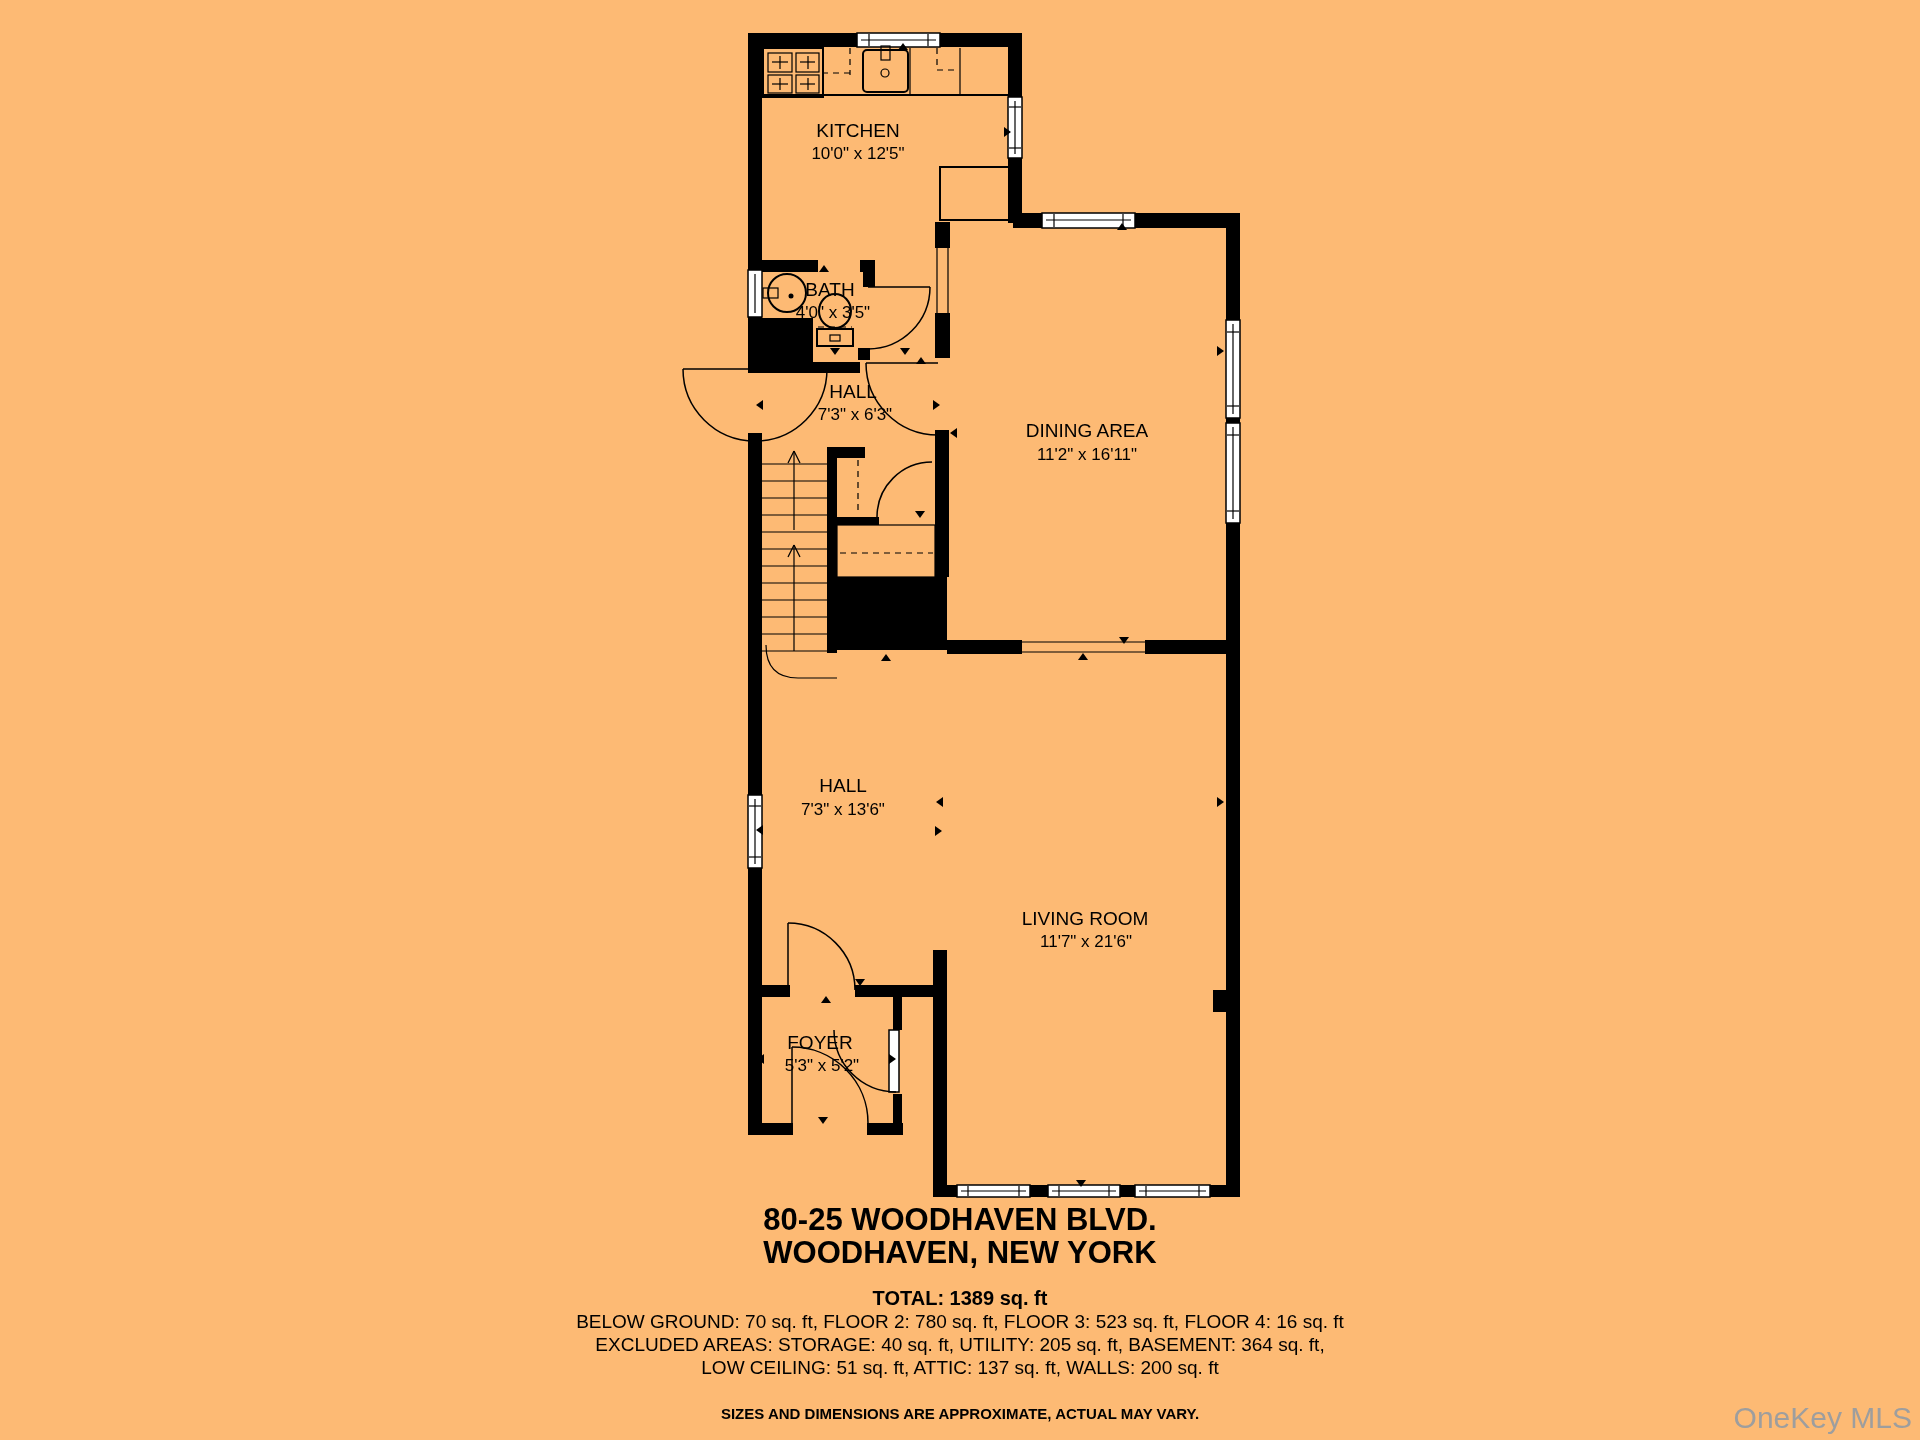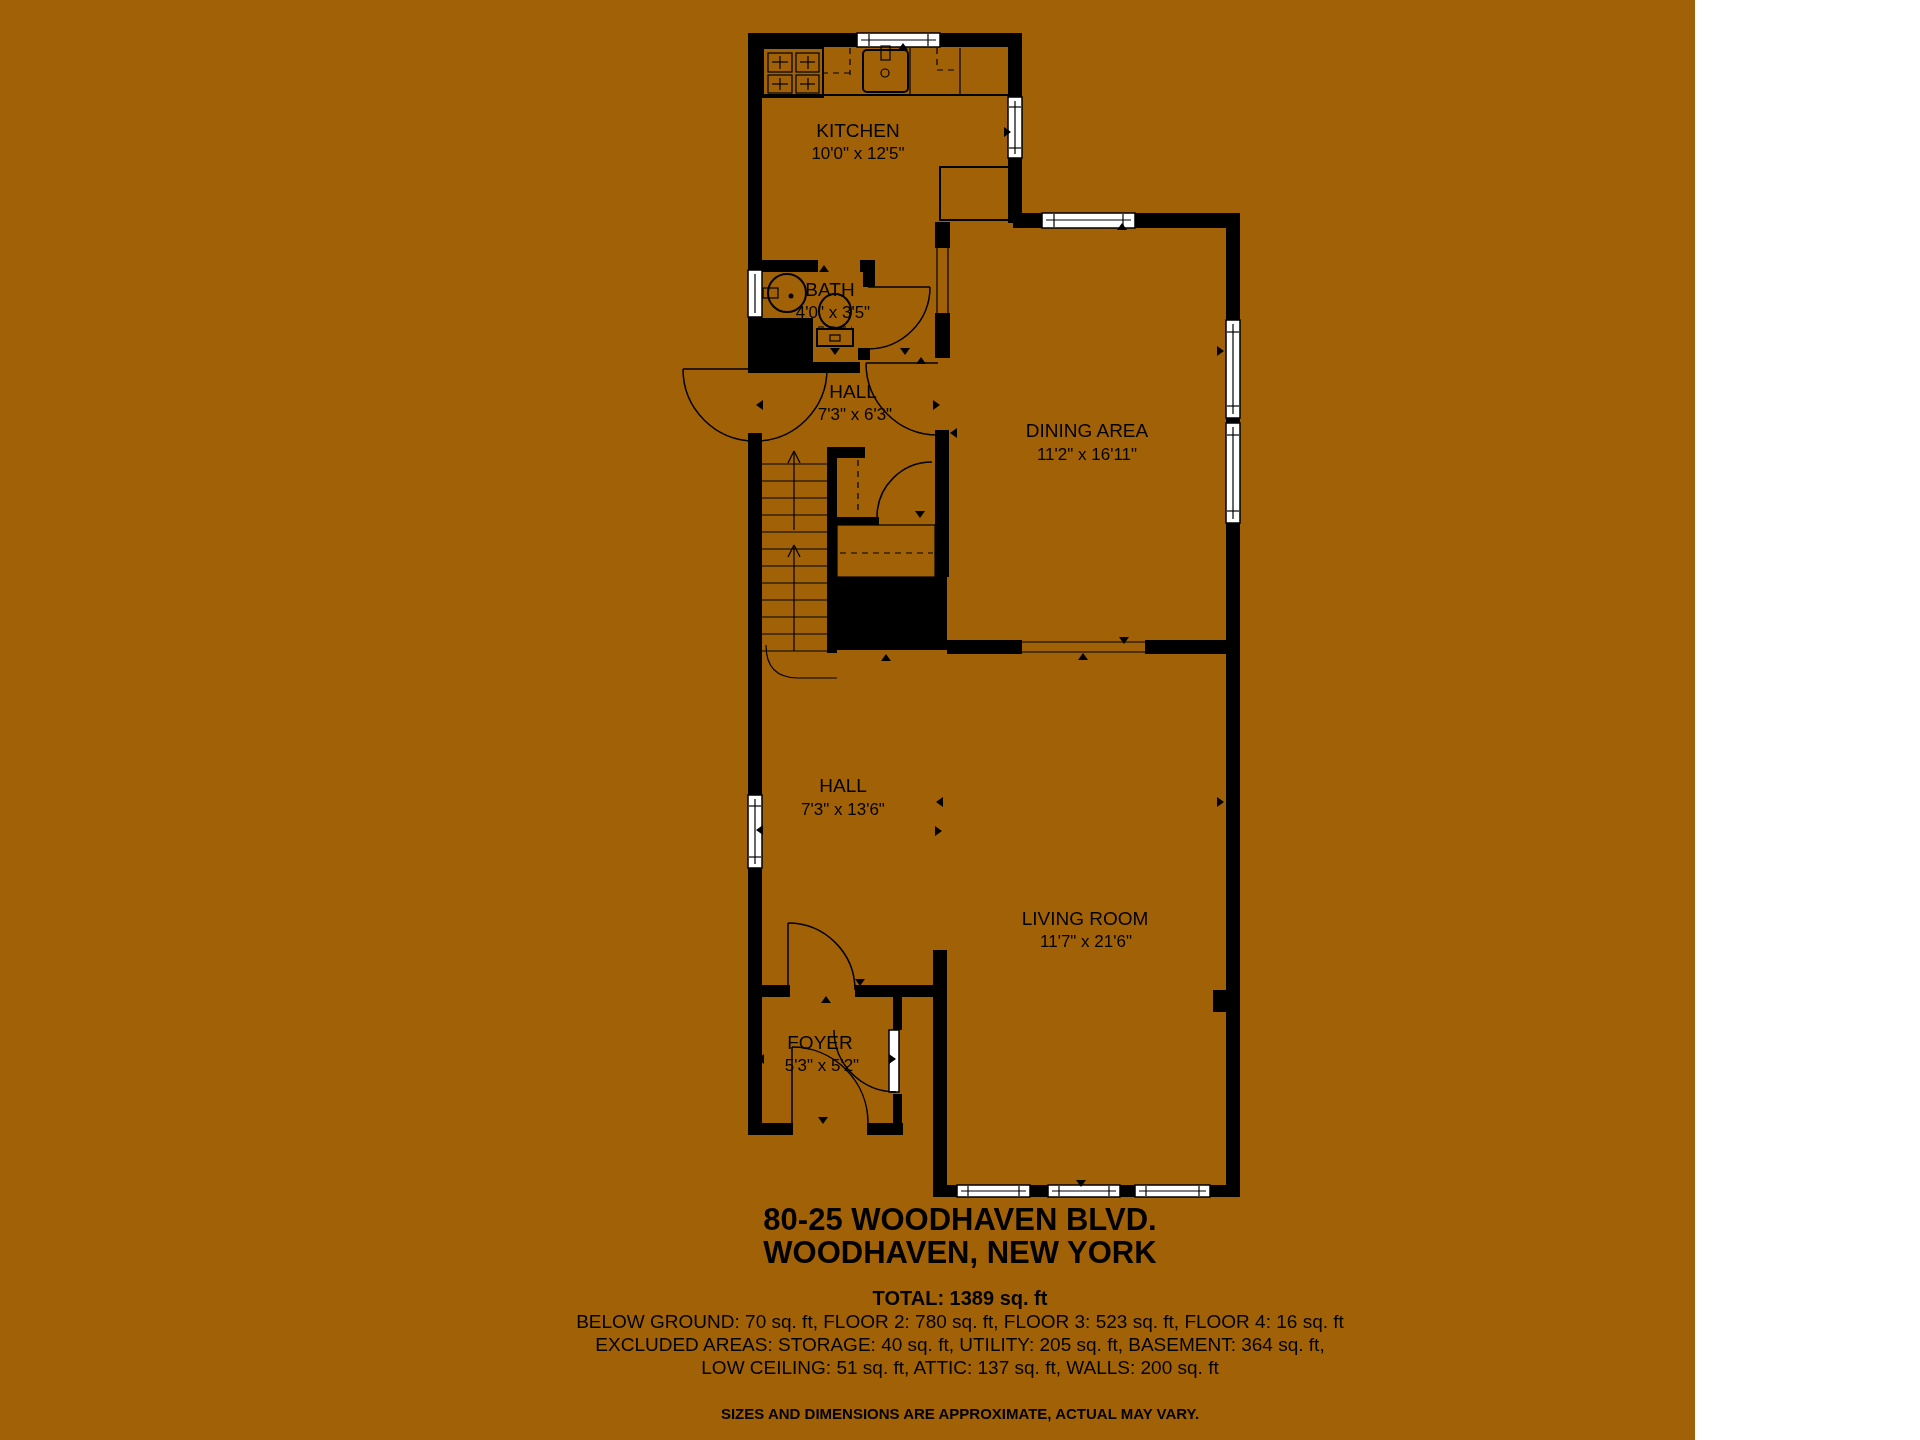--- a/index.html
+++ b/index.html
@@ -1,16 +1,16 @@
 <!DOCTYPE html>
 <html><head>
 <meta charset="utf-8">
 <style>
   html,body{margin:0;padding:0;background:#ffffff;}
-  .page{position:relative;width:1695px;height:1440px;background:#a16207;overflow:hidden;
+  .page{position:relative;width:1920px;height:1440px;background:#fdba74;overflow:hidden;
         font-family:"Liberation Sans", sans-serif;}
   svg{position:absolute;top:0;left:0;}
   .wall{fill:#000000;stroke:none;}
   .fix{fill:none;stroke:#000000;stroke-width:2;}
   .thin{fill:none;stroke:#000000;stroke-width:1.2;}
   .win{fill:#ffffff;stroke:#000000;stroke-width:1.5;}
   .arc{fill:none;stroke:#000000;stroke-width:1.5;}
   .dash{fill:none;stroke:#000000;stroke-width:1.2;stroke-dasharray:6 5;}
   .mk{fill:#000000;stroke:none;}
   .roomlabel{font-family:"Liberation Sans",sans-serif;font-size:19px;fill:#000000;text-anchor:middle;}

